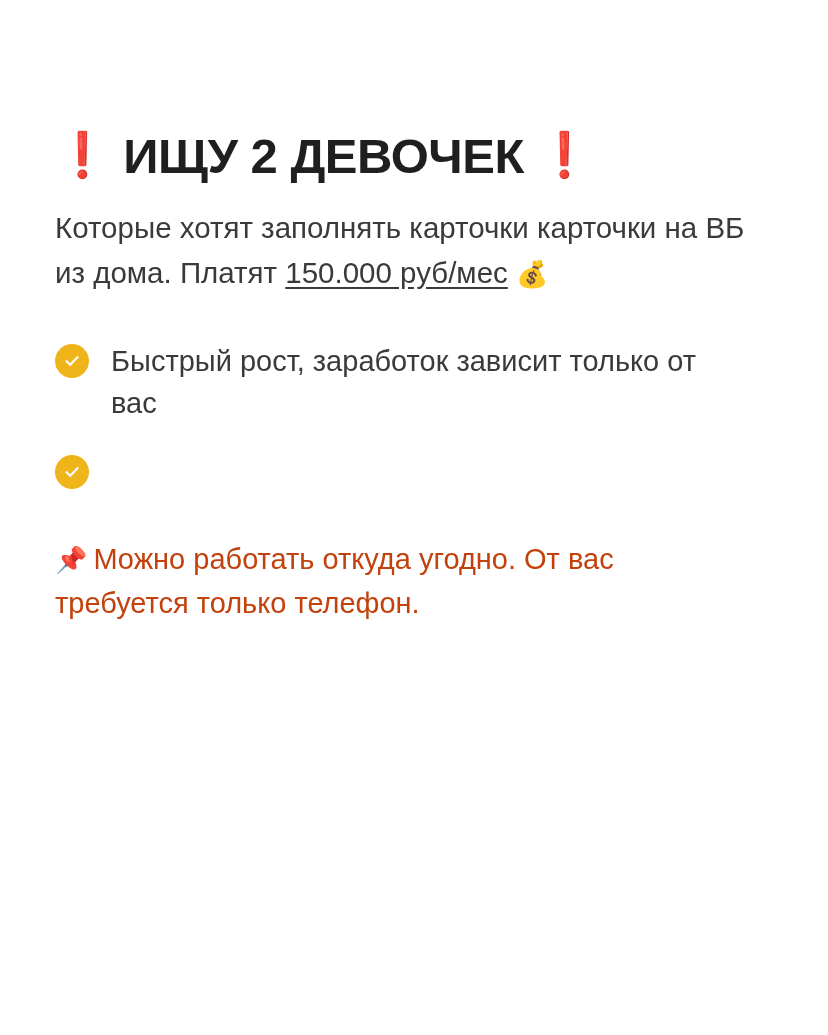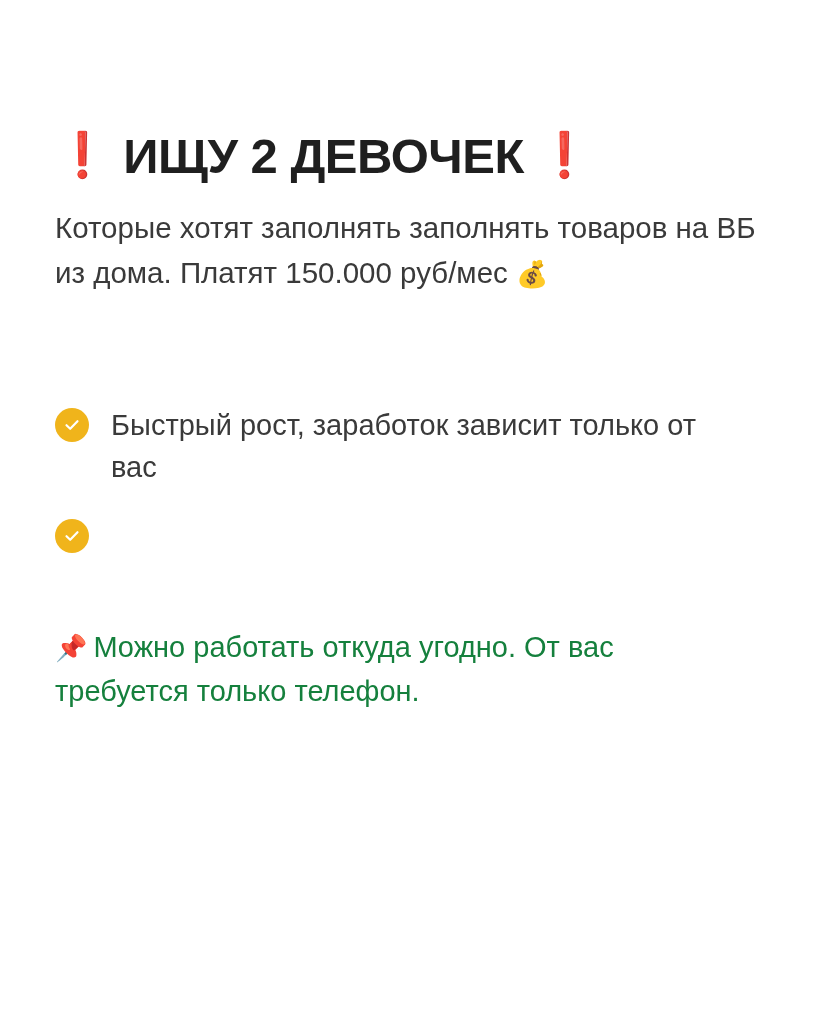--- a/index.html
+++ b/index.html
@@ -44,30 +44,31 @@
 
   
   .lead {
     font-size: 29.5px;
     line-height: 1.52;
     color: #3a3a3a;
     max-width: 720px;
     margin: 0;
   }
   .lead .u {
+    text-decoration: underline;
     text-underline-offset: 4px;
   }
   .emoji {
     font-family: "DejaVu Sans", sans-serif;
     font-size: 26px;
   }
 
   
   .bullets {
-    margin: 108px 0 0 0;
+    margin: 44px 0 0 0;
     padding: 0;
     list-style: none;
   }
   .bullet {
     display: flex;
     align-items: flex-start;
     gap: 22px;
     margin-bottom: 26px;
   }
   .check {
@@ -88,45 +89,45 @@
     color: #3a3a3a;
     max-width: 600px;
   }
   .bullet-text .u {
     text-decoration: underline;
     text-underline-offset: 4px;
   }
 
   
   .note {
-    margin: 72px 0 0 0;
+    margin: 48px 0 0 0;
     font-size: 29px;
     line-height: 1.52;
-    color: #15803d;
+    color: #c2410c;
     max-width: 700px;
   }
   .note .pin {
     font-family: "DejaVu Sans", sans-serif;
     font-size: 26px;
     margin-right: 6px;
   }
 </style>
 </head>
 <body>
 
 <div class="page">
 
   <h1 class="headline">
     <span class="bang">❗</span>
     <span>ИЩУ 2 ДЕВОЧЕК</span>
     <span class="bang">❗</span>
   </h1>
 
   <p class="lead">
-    <span>Которые хотят заполнять заполнять товаров на ВБ из дома. Платят </span><span class="u">150.000 руб/мес</span>
+    <span>Которые хотят заполнять карточки карточки на ВБ из дома. Платят </span><span class="u">150.000 руб/мес</span>
     <span class="emoji">💰</span>
   </p>
 
   <ul class="bullets">
 
     <li class="bullet">
       <span class="check">
         <svg width="18" height="18" viewBox="0 0 18 18" aria-hidden="true">
           <path d="M3.5 9.2 L7.2 12.8 L14.5 5.2" fill="none" stroke="#ffffff" stroke-width="2.2" stroke-linecap="round" stroke-linejoin="round"></path>
         </svg>

